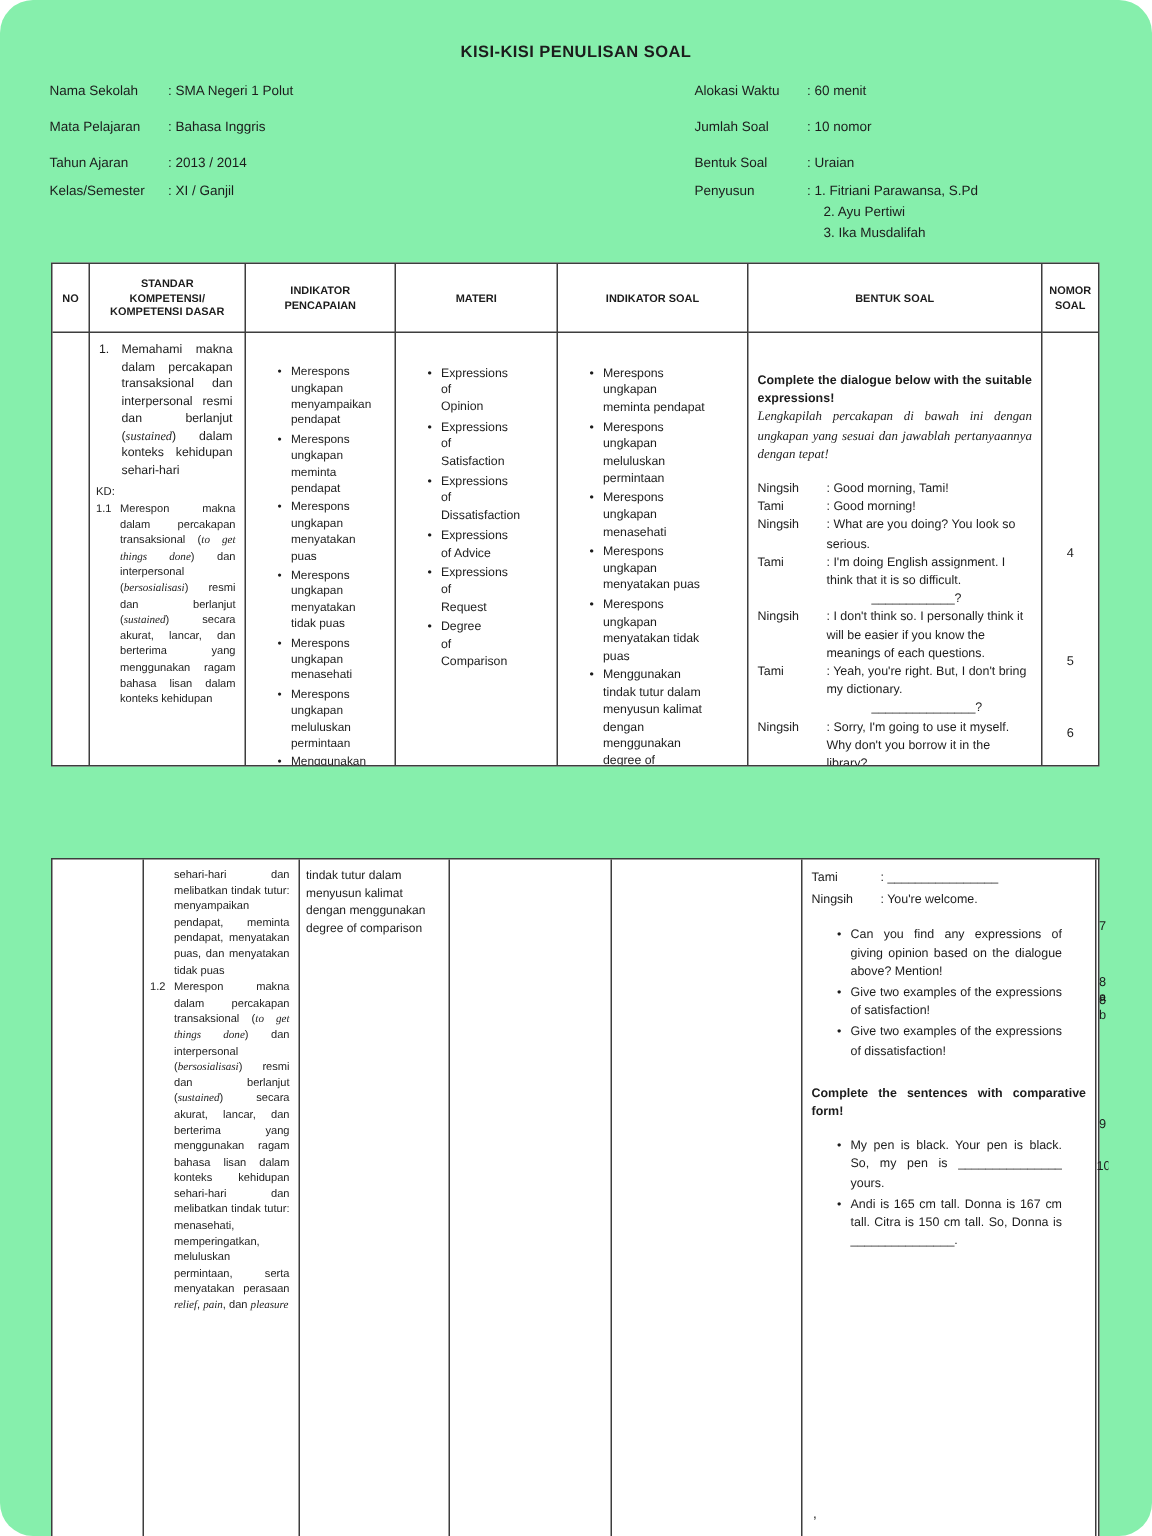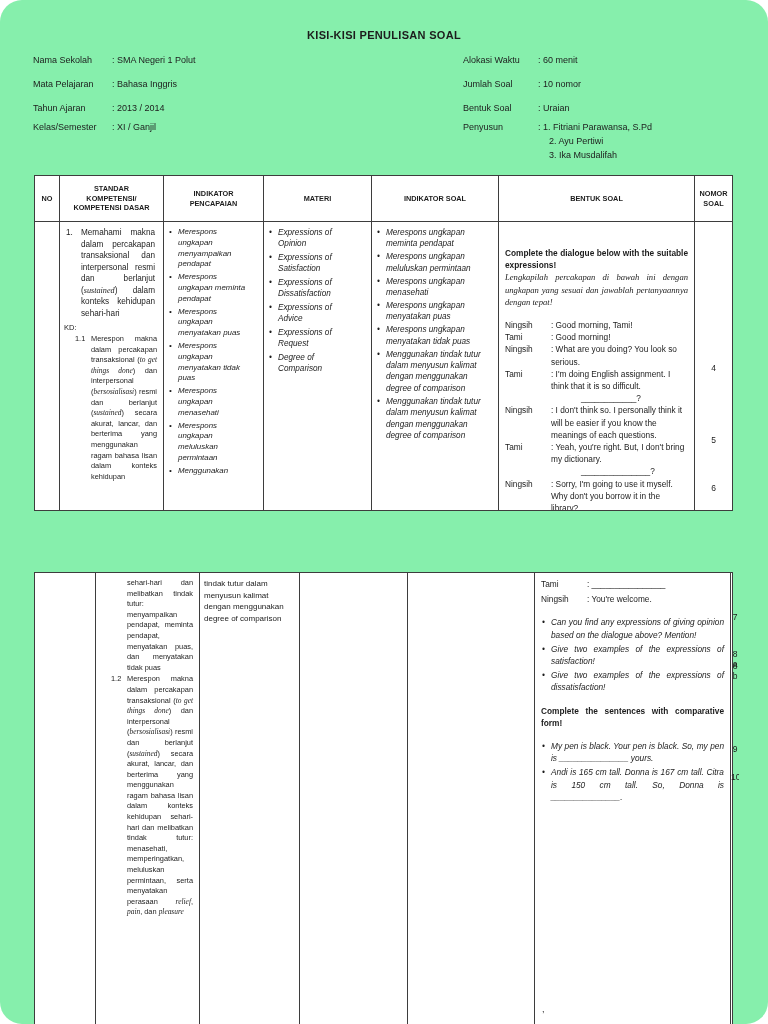--- a/index.html
+++ b/index.html
@@ -25,27 +25,27 @@
   .hd{border-bottom:1.2px solid #3d3d3d;display:flex;align-items:center;justify-content:center;
       text-align:center;font-weight:bold;font-size:7.3px;line-height:9.6px;
       white-space:pre-line;padding:2px 1px;}
   .bd{padding:5px 4px 4px 4px;}
 
   
   .skrow{display:flex;font-size:8.2px;line-height:11.5px;}
   .sknum{flex:0 0 15px;padding-left:2px;}
   .sktxt{flex:1;text-align:justify;padding-right:4px;}
   .kdlabel{font-size:7.5px;line-height:10px;margin-top:4px;}
-  .kditem{display:flex;font-size:7.4px;line-height:10.6px;margin-top:1px;margin-left:11px;}
+  .kditem{display:flex;font-size:7.4px;line-height:10.6px;margin-top:1px;}
   .kdnum{flex:0 0 16px;}
   .kdtxt{flex:1;text-align:justify;padding-right:2px;}
   .kdtxt i, .sktxt i{font-family:"Liberation Serif","DejaVu Serif",serif;font-size:inherit;}
 
   
-  ul.b{margin:0;padding:0;list-style:none;font-style:italic;}
+  ul.b{margin:16px;padding:0;list-style:none;}
   ul.b li{position:relative;padding-left:10px;margin-bottom:2px;}
   ul.b li::before{content:"\2022";position:absolute;left:1px;top:0;}
   .ip ul.b{font-size:7.9px;line-height:10.8px;}
   .ip ul.b li{padding-right:10px;margin-bottom:2px;}
   .mat ul.b{font-size:8.2px;line-height:11.2px;}
   .mat ul.b li{padding-right:22px;margin-bottom:2.5px;}
   .isc ul.b{font-size:8.2px;line-height:11.4px;}
   .isc ul.b li{padding-right:8px;margin-bottom:1.5px;}
 
   

